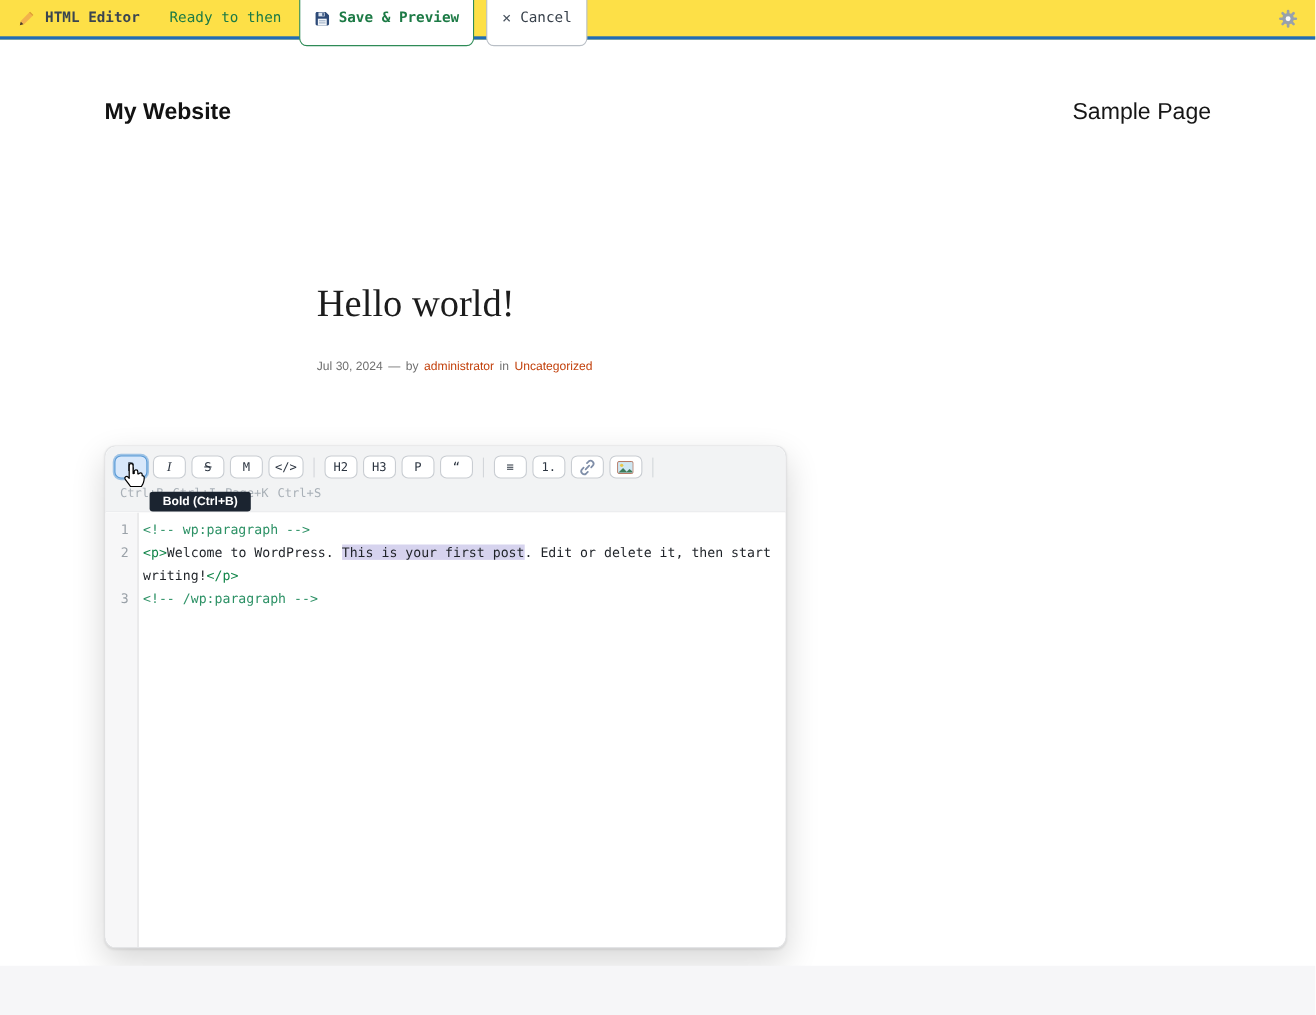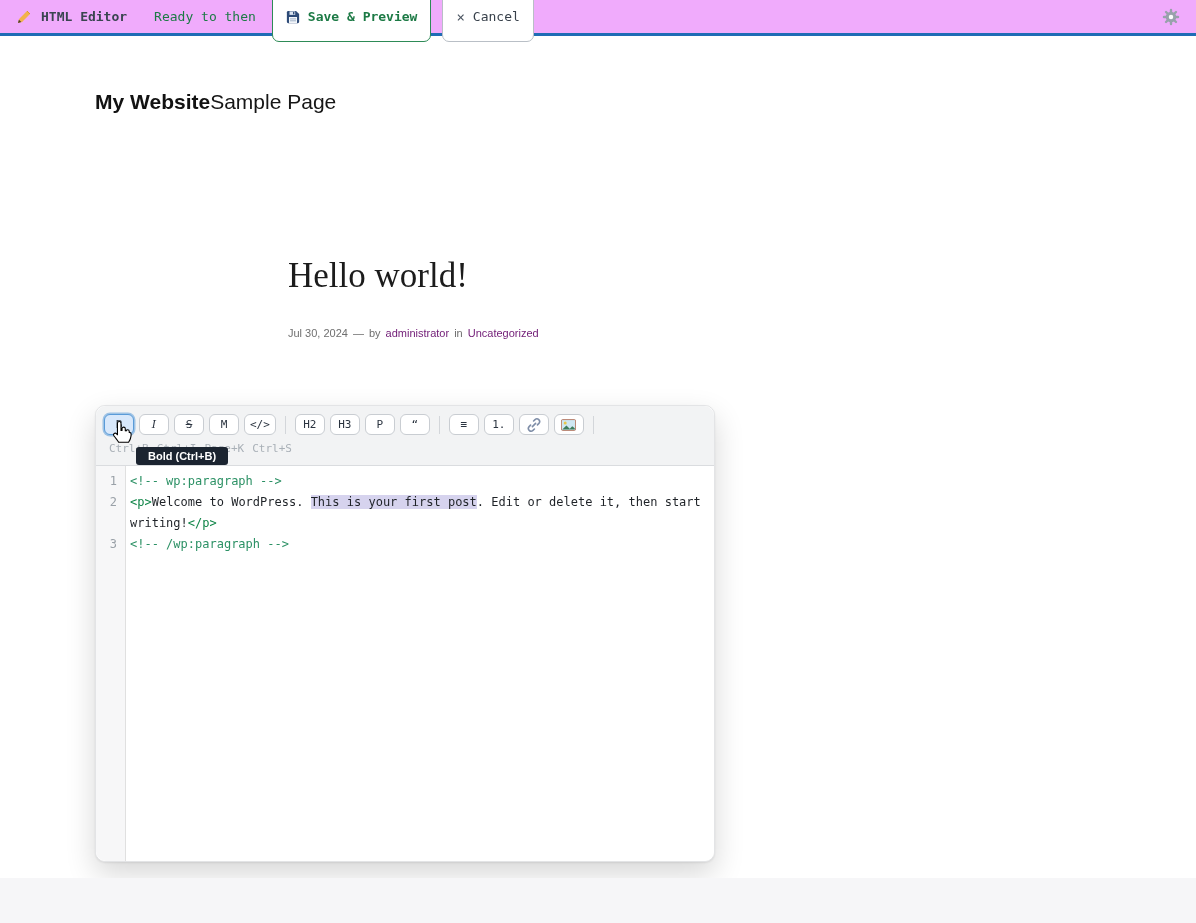--- a/index.html
+++ b/index.html
@@ -1,43 +1,43 @@
 <!DOCTYPE html>
 <html style="--accent_blue: #1f6cb5; --status_green: #1c7a45; --selection: #d6d3ee; --comment_green: #2c9165; --tag_green: #108548; --tooltip_bg: #1b2430; --active_button_bg: #d8e8fb; --active_button_border: #5a9bd8;"><head>
 <meta charset="utf-8">
 <style>
   html,body{margin:0;padding:0;background:#fff;}
   .screen{position:relative;width:1196px;height:923px;background:#ffffff;overflow:hidden;
           font-family:"Liberation Sans",sans-serif;}
 
   
-  .topbar{height:33px;background:#f0abfc;border-bottom:3px solid var(--accent_blue,#1f6cb5);
+  .topbar{height:33px;background:#fde047;border-bottom:3px solid var(--accent_blue,#1f6cb5);
           display:flex;align-items:center;padding:0 16px;box-sizing:content-box;justify-content:space-between;}
   .pencil{display:inline-flex;width:16px;height:16px;}
   .app-title{margin-left:9px;font:700 13px "DejaVu Sans Mono",monospace;color:#3a4550;}
   .status{margin-left:27px;font:13px "DejaVu Sans Mono",monospace;color:var(--status_green,#1c7a45);}
   button{cursor:pointer;}
   .top-btn{display:inline-flex;align-items:center;gap:8px;background:#fff;border-radius:7px;
            padding:16px 13px;font:13px "DejaVu Sans Mono",monospace;line-height:17px;}
   .top-btn.save{margin-left:16px;border:1px solid #2e8b57;color:var(--status_green,#1c7a45);font-weight:700;}
   .top-btn.cancel{margin-left:11px;border:1px solid #b9bfc6;color:#38414b;}
   .x-glyph{font-size:14px;line-height:14px;color:#4a5460;}
   .gear{margin-left:auto;display:inline-flex;width:18px;height:18px;cursor:pointer;}
 
   
   .site-header{position:absolute;top:90px;left:95px;right:95px;display:flex;
-               align-items:baseline;}
+               justify-content:space-between;align-items:baseline;}
   .site-title{font-size:21px;font-weight:700;color:#121212;cursor:pointer;}
   .site-nav{font-size:21px;color:#161616;cursor:pointer;}
   .post{position:absolute;left:288px;top:252px;width:640px;}
   .post-title{margin:0;font-family:"Liberation Serif",serif;font-weight:400;
               font-size:35px;line-height:48px;color:#1c1c1c;}
   .post-meta{margin-top:27px;font-size:11px;display:flex;gap:5px;align-items:baseline;}
   .meta-gray{color:#6f6f6f;}
-  .meta-dark{color:#701a75;cursor:pointer;}
+  .meta-dark{color:#c2410c;cursor:pointer;}
 
   
   .panel{position:absolute;left:95px;top:405px;width:620px;height:457px;box-sizing:border-box;
          background:#fff;border:1px solid #e3e4e6;border-radius:10px;
          box-shadow:0 1px 2px rgba(0,0,0,.08),0 12px 30px rgba(0,0,0,.16);}
   .panel-top{position:relative;height:60px;box-sizing:border-box;background:#f2f3f4;
              border-bottom:1px solid #dadcdf;border-radius:10px 10px 0 0;padding:8px 8px 0 8px;}
   .toolbar-row{display:flex;align-items:center;gap:5px;}
   .tb{min-width:30px;height:21px;padding:0 5px;background:#fff;border:1px solid #c9cdd2;
       border-radius:6px;font:11px "DejaVu Sans Mono",monospace;color:#2b3440;

